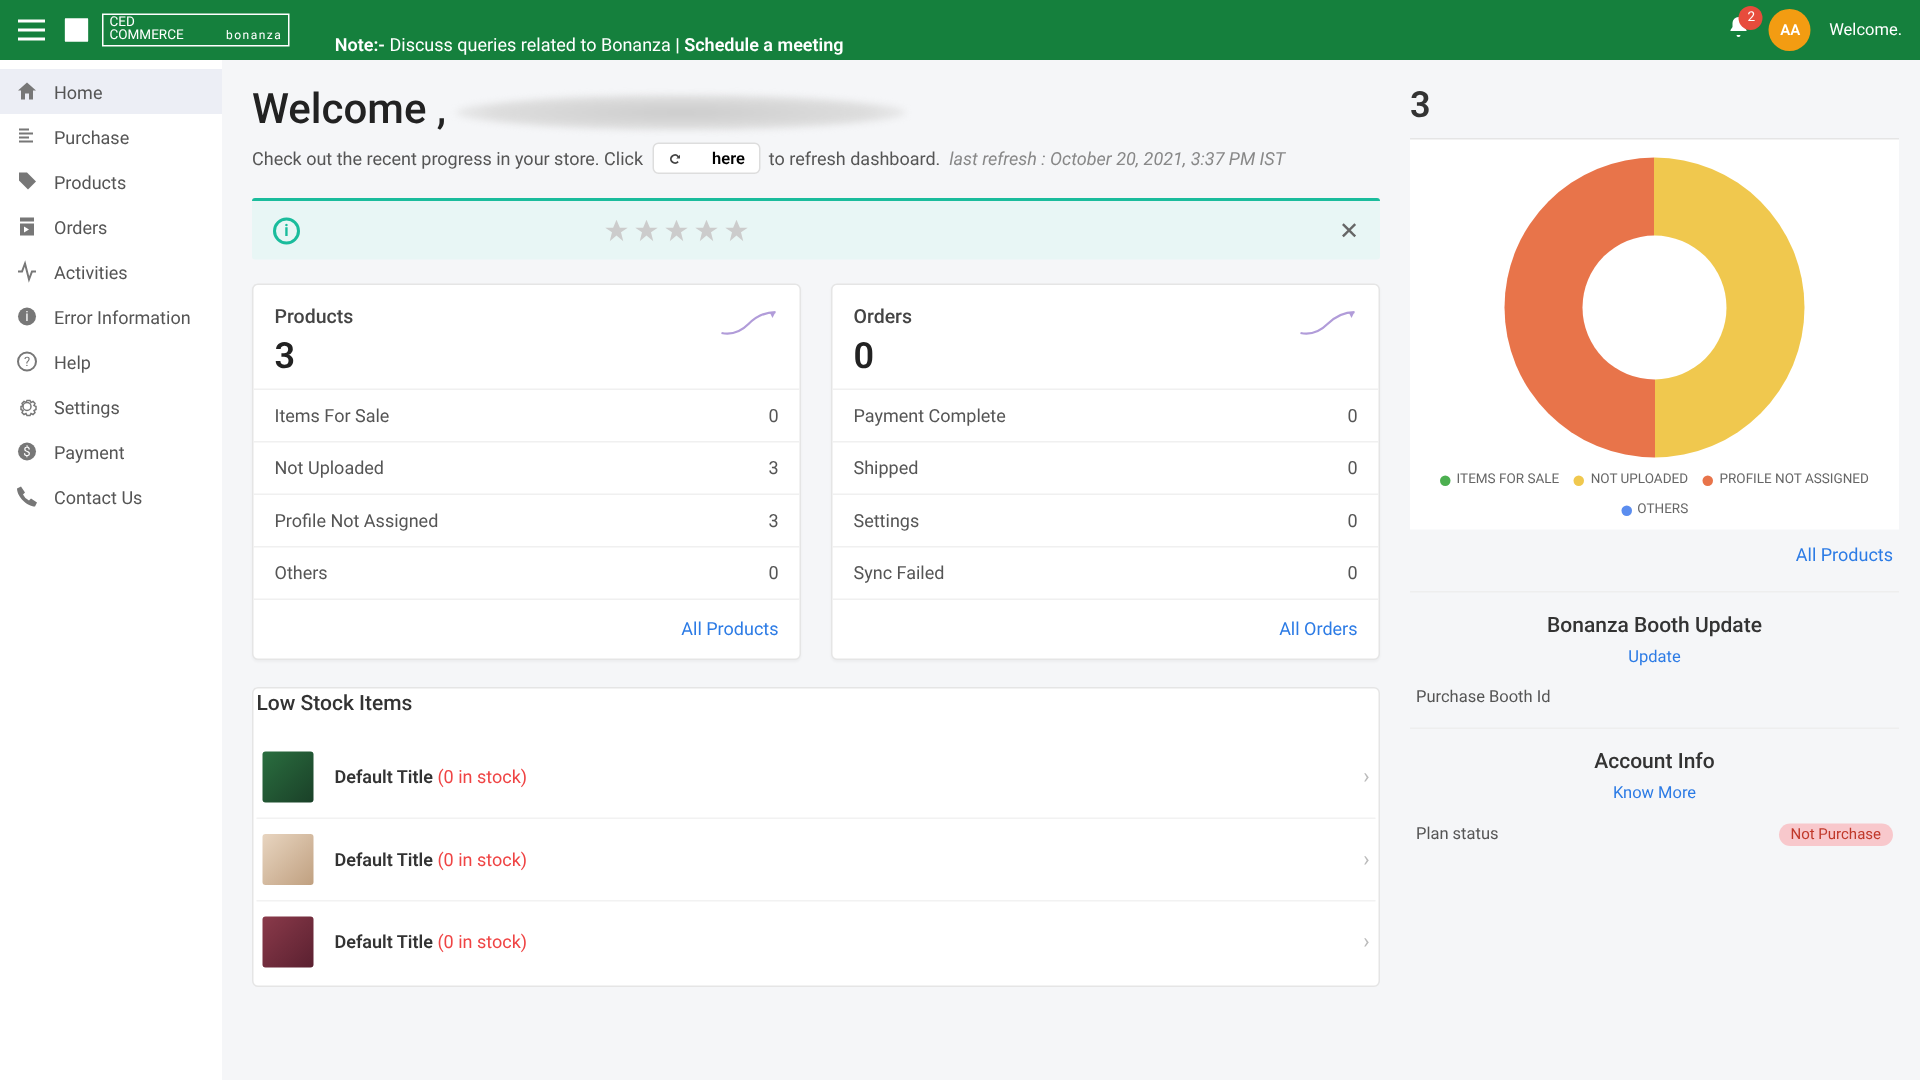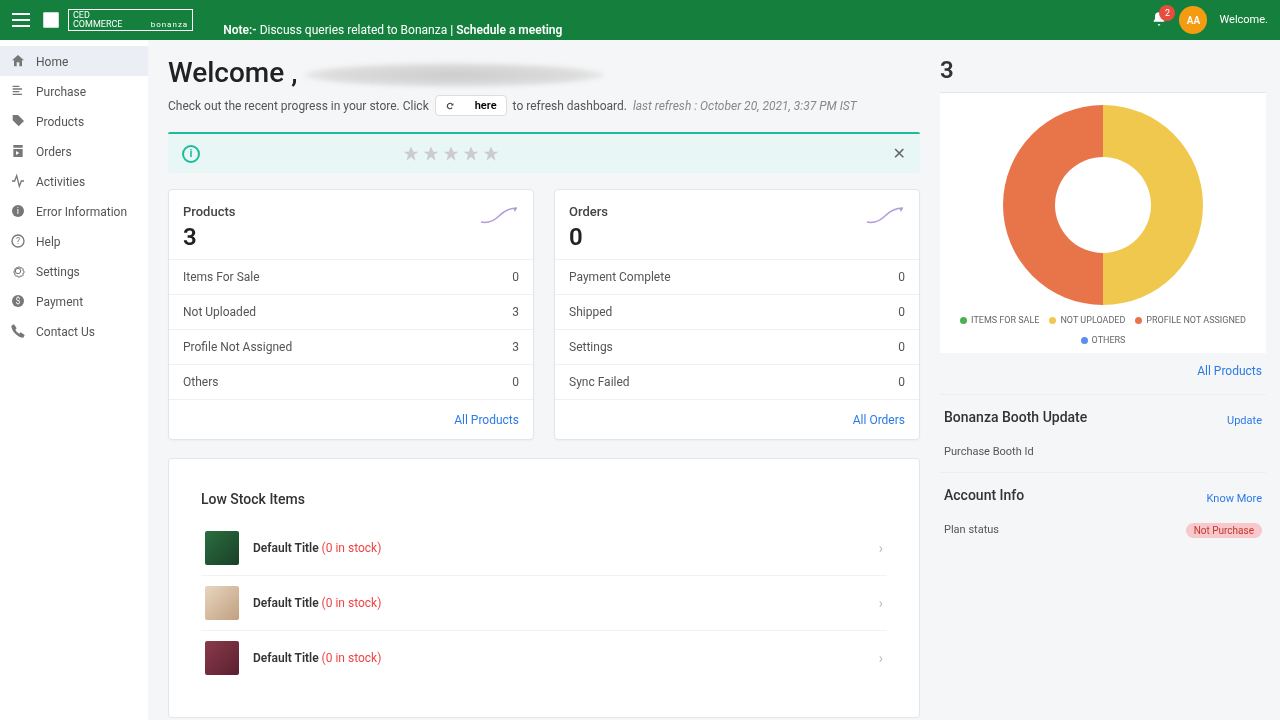--- a/index.html
+++ b/index.html
@@ -39,21 +39,21 @@
 .close-x { margin-left:auto; cursor:pointer; color:#666; font-size:16px; }
 .card-row { display:flex; gap:20px; margin-top:16px; }
 .card { background:#fff; border:1px solid #e5e5e5; border-radius:4px; flex:1; box-shadow:0 1px 2px rgba(0,0,0,0.04); }
 .card-head { padding:14px 14px 8px; display:flex; justify-content:space-between; align-items:flex-start; }
 .card-title { font-size:13px; font-weight:500; color:#444; }
 .big-num { font-size:24px; font-weight:600; margin-top:4px; color:#222; }
 .spark { width:40px; height:22px; }
 .stat-list .row { display:flex; justify-content:space-between; padding:10px 14px; border-top:1px solid #f0f0f0; font-size:12px; color:#555; }
 .card-foot { text-align:right; padding:12px 14px; border-top:1px solid #f0f0f0; }
 .card-foot a { color:#2c7be5; font-size:12px; text-decoration:none; cursor:pointer; }
-.low-stock { margin-top:18px; background:#fff; border:1px solid #e5e5e5; border-radius:4px; padding:32px; }
+.low-stock { margin-top:18px; background:#fff; border:1px solid #e5e5e5; border-radius:4px; padding:2px; }
 .low-stock h3 { font-size:14px; font-weight:500; margin-bottom:14px; color:#333; }
 .ls-row { display:flex; align-items:center; gap:14px; padding:10px 4px; border-bottom:1px solid #f2f2f2; cursor:pointer; }
 .ls-row:last-child { border-bottom:none; }
 .ls-thumb { width:34px; height:34px; background:linear-gradient(135deg,#ddd,#bbb); border-radius:2px; }
 .ls-thumb.t1 { background:linear-gradient(135deg,#2a6e3f,#1a4028); }
 .ls-thumb.t2 { background:linear-gradient(135deg,#e8d5c0,#c0a080); }
 .ls-thumb.t3 { background:linear-gradient(135deg,#8a3a4a,#5a2030); }
 .ls-title { font-size:12px; }
 .ls-title b { font-weight:600; }
 .ls-stock { color:#ef4444; }
@@ -63,21 +63,21 @@
 .donut-wrap { background:#fff; border-top:1px solid #e5e5e5; padding:12px 0 8px; text-align:center; }
 .donut { width:200px; height:200px; border-radius:50%; margin:0 auto; background:conic-gradient(#f0c84e 0deg 180deg,#e8744a 180deg 360deg); position:relative; }
 .donut::after { content:""; position:absolute; inset:52px; background:#fff; border-radius:50%; }
 .legend { display:flex; flex-wrap:wrap; justify-content:center; gap:10px; font-size:9px; color:#666; margin-top:10px; }
 .legend span { display:flex; align-items:center; gap:4px; }
 .dot { width:7px; height:7px; border-radius:50%; }
 .d-g{background:#4caf50}.d-y{background:#f0c84e}.d-o{background:#e8744a}.d-b{background:#5b8def}
 .all-prod-link { text-align:right; padding:10px 4px 16px; }
 .all-prod-link a { color:#2c7be5; font-size:12px; cursor:pointer; }
 .side-section { padding:14px 4px 10px; border-top:1px solid #eee; }
-.side-head { display:flex; justify-content:space-between; align-items:center; margin-bottom:10px; }
+.side-head { display:flex; justify-content:space-between; align-items:center; margin-bottom:10px;flex-direction:column; }
 .side-head a { color:#2c7be5; font-size:11px; cursor:pointer; }
 .side-row { display:flex; justify-content:space-between; font-size:11px; color:#555; padding:4px 0; }
 .pill { background:#f8c8cc; color:#c0392b; padding:2px 8px; border-radius:10px; font-size:10px; }
 .smudge { display:inline-block; width:300px; height:24px; background:radial-gradient(ellipse at center,#ccc 0%,#ddd 60%,transparent 80%); border-radius:50%; vertical-align:middle; filter:blur(2px); }
 </style>
 </head>
 <body>
 
 <div class="topbar">
   <div class="hamburger">

